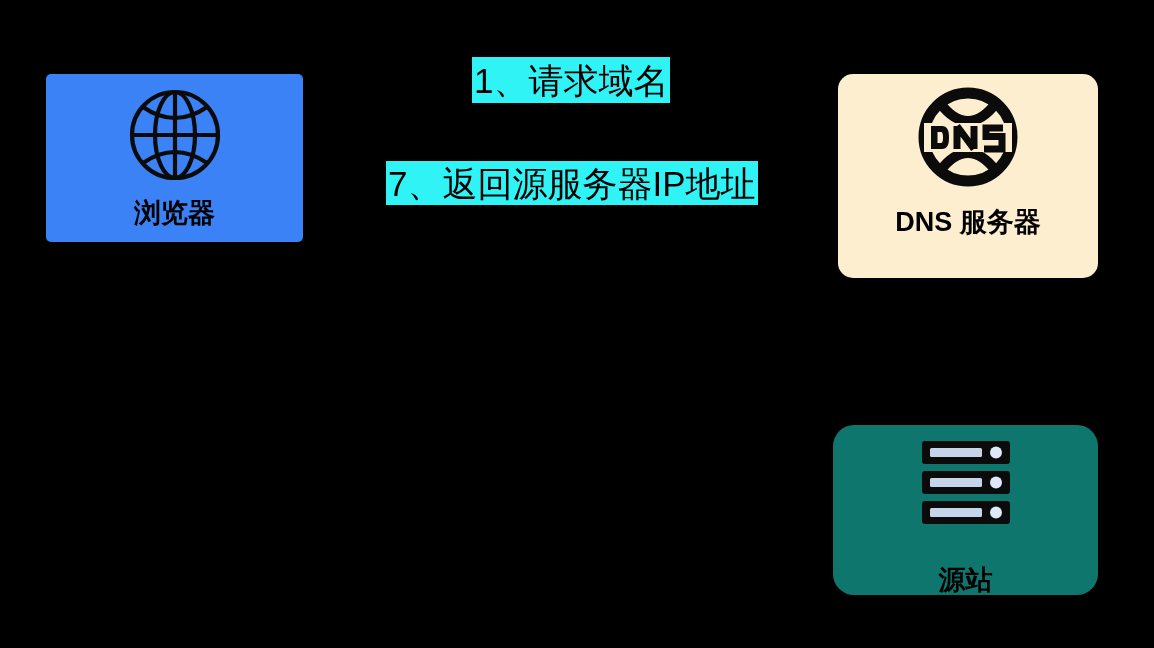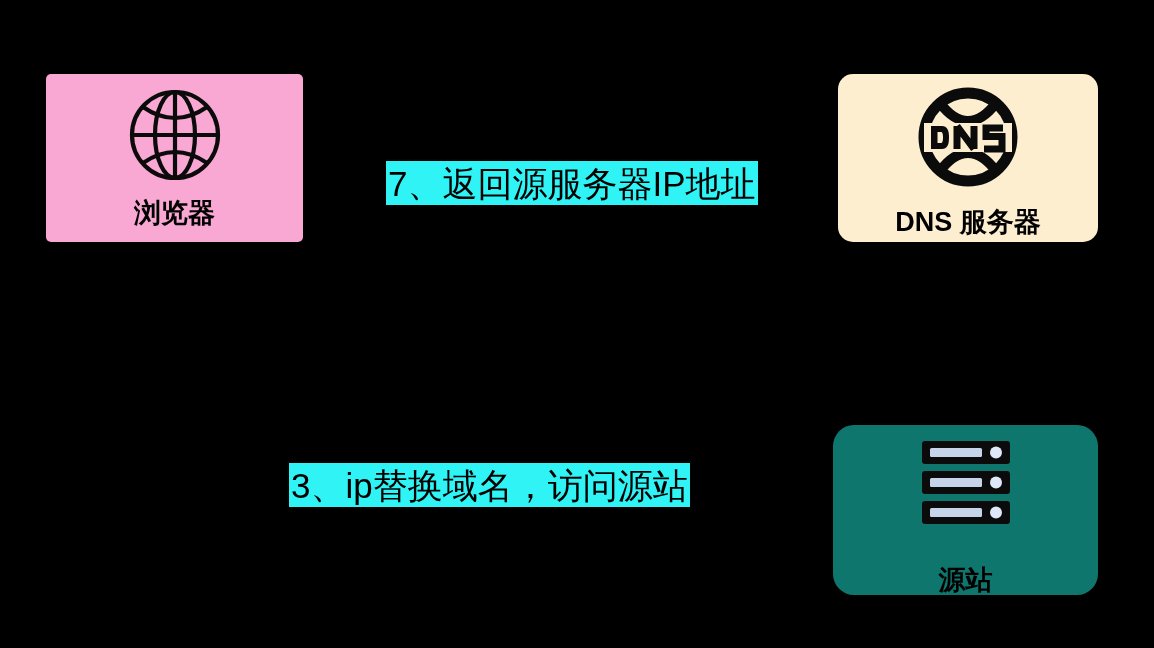--- a/index.html
+++ b/index.html
@@ -42,37 +42,37 @@
     white-space: nowrap;
     text-align: center;
   }
 
   
   #node-browser {
     left: 46px;
     top: 74px;
     width: 257px;
     height: 168px;
-    background: #f9a8d4;
+    background: #3b82f6;
     border-radius: 5px;
   }
   #node-browser .node-icon {
     margin-top: 13px;
   }
   #node-browser .node-label {
     font-size: 27px;
     margin-top: 13px;
   }
 
   
   #node-dns {
     left: 838px;
     top: 74px;
     width: 260px;
-    height: 168px;
+    height: 204px;
     background: #fdeecf;
     border-radius: 15px;
   }
   #node-dns .node-icon {
     margin-top: 11px;
   }
   #node-dns .node-label {
     font-size: 27px;
     margin-top: 16px;
   }
@@ -191,16 +191,16 @@
 
           <rect x="8" y="62" width="88" height="23" rx="3" fill="#0b0b0b"></rect>
           <rect x="16" y="69" width="52" height="9" rx="1.5" fill="#c6d4ea"></rect>
           <circle cx="82" cy="73.5" r="6" fill="#dfe8f8"></circle>
         </g>
       </svg>
     </span>
     <span class="node-label">源站</span>
   </div>
 
+  <div class="step-label" id="step-1">1、请求域名</div>
   <div class="step-label" id="step-2">7、返回源服务器IP地址</div>
-  <div class="step-label" id="step-3">3、ip替换域名，访问源站</div>
 
 </div>
 
 </body></html>

